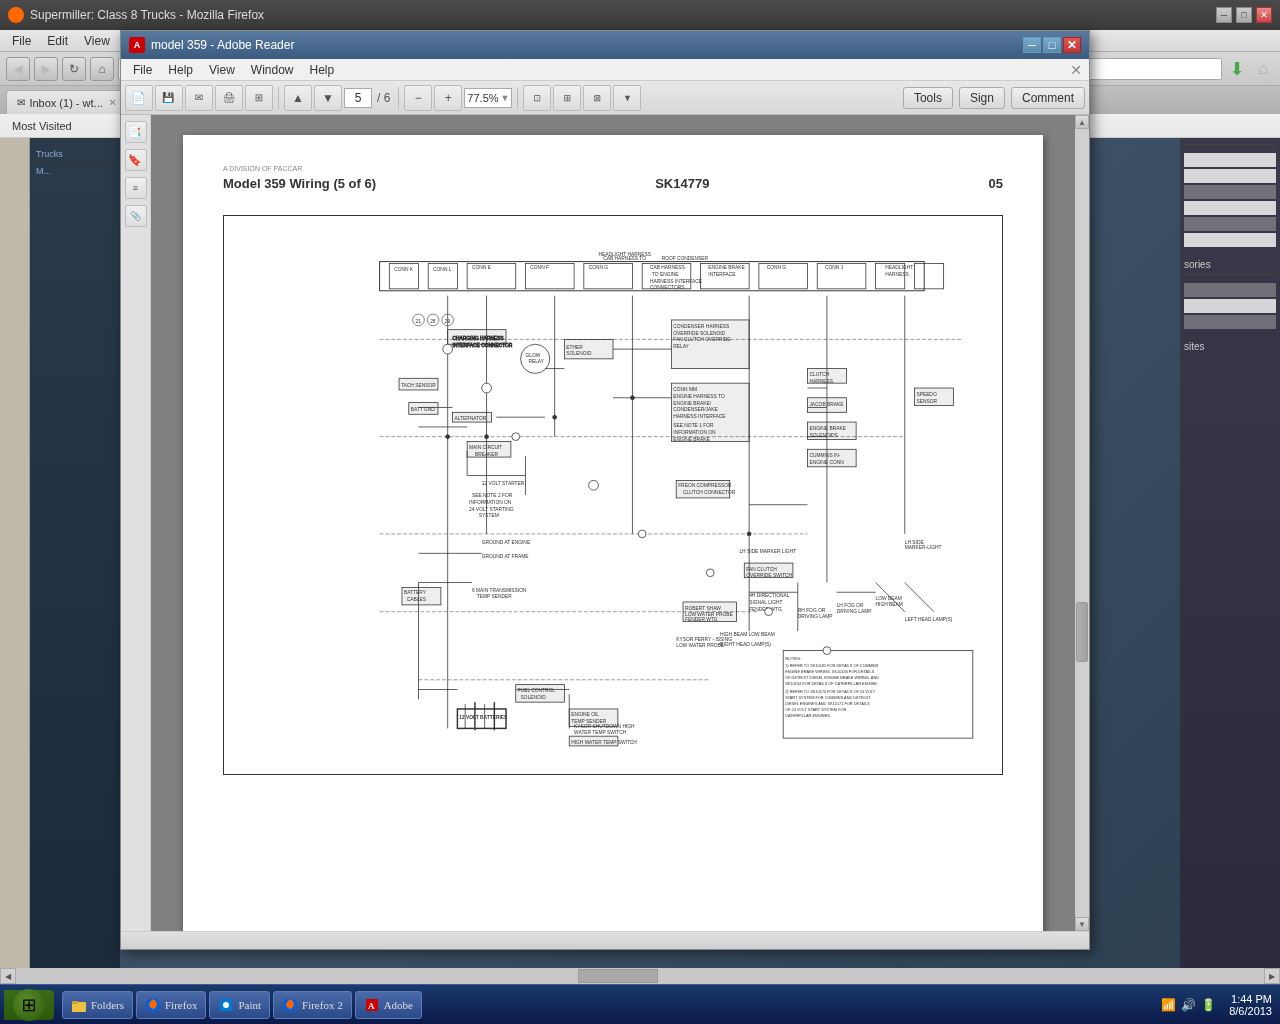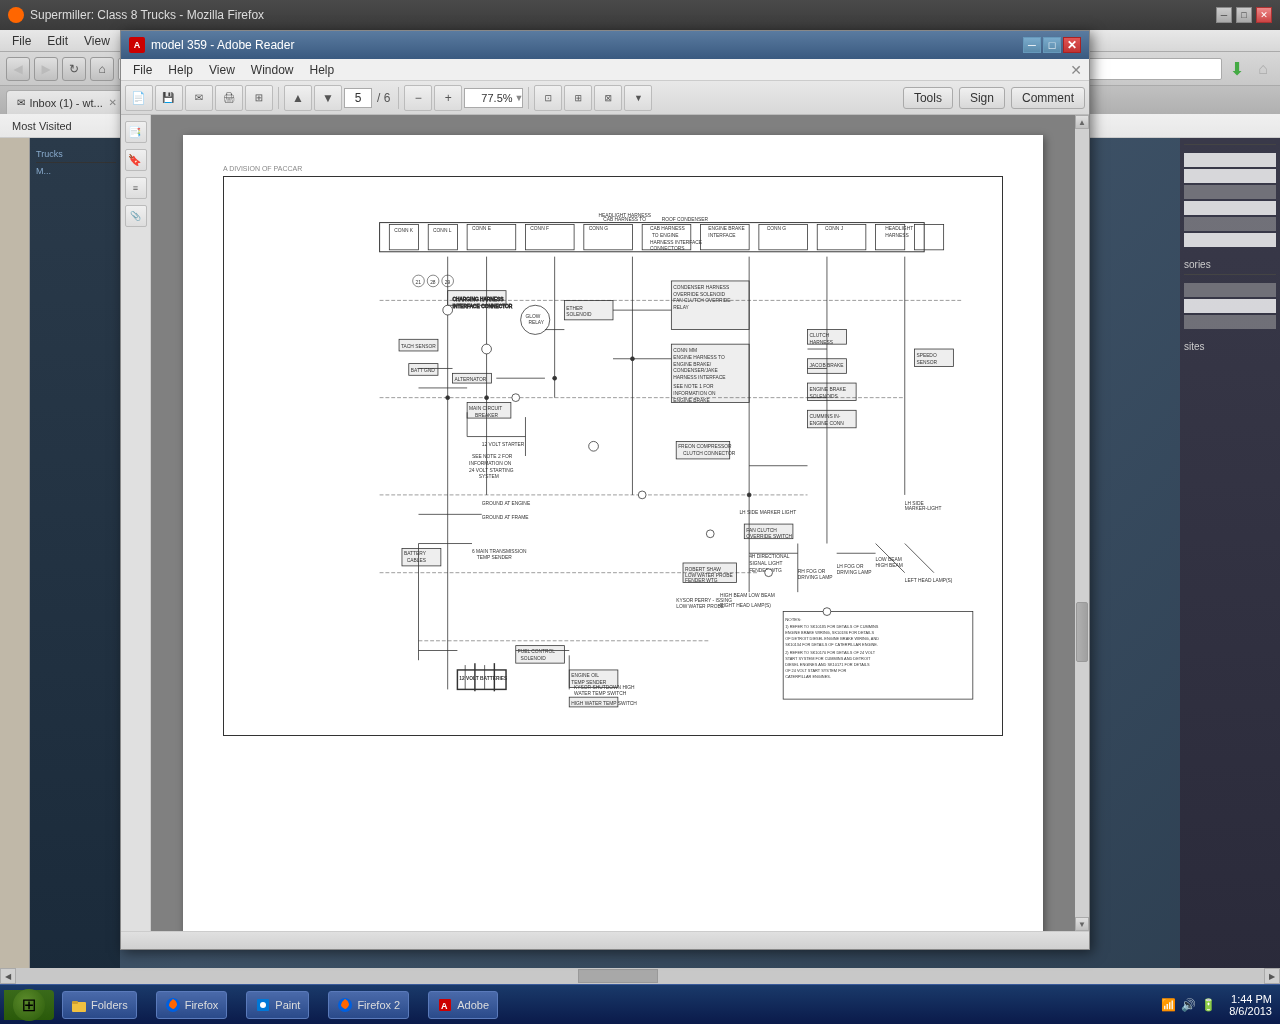--- a/index.html
+++ b/index.html
@@ -302,26 +302,26 @@
       text-align: center;
       font-size: 12px;
       color: #333;
     }
     .adobe-page-total {
       font-size: 12px;
       color: #555;
       padding: 0 3px;
     }
     .adobe-zoom-select {
-      width: 59px; height: 20px;
+      width: 48px; height: 20px;
       border: 1px solid #aaa;
       background: white;
       font-size: 11px;
       color: #333;
-      padding: 0 16px;
+      padding: 0 2px;
       display: flex; align-items: center;
     }
     .adobe-tools-right {
       margin-left: auto;
       display: flex; gap: 6px; align-items: center; justify-content: space-between;
     }
     .adobe-toolbar-btn {
       padding: 3px 10px;
       background: linear-gradient(to bottom, #f0f0f0, #d8d8d8);
       border: 1px solid #aaa;
@@ -511,24 +511,25 @@
     }
     .start-orb {
       width: 32px; height: 32px;
       background: radial-gradient(circle at 40% 35%, #5a8a2a, #2a5a0a);
       border-radius: 50%;
       display: flex; align-items: center; justify-content: center;
       font-size: 18px;
     }
     .taskbar-items {
       display: flex;
-      gap: 19px;
+      gap: 3px;
       align-items: flex-start;
       flex: 1;
       padding: 0 4px;
+      font-family: Liberation Serif, serif;
     }
     .taskbar-item {
       height: 28px;
       padding: 0 8px;
       background: linear-gradient(to bottom, #4a6aaa, #2a4a8a);
       border: 1px solid #5a7abb;
       border-radius: 3px;
       display: flex; align-items: center; gap: 4px;
       font-size: 11px;
       color: #ddd;
@@ -787,20 +788,25 @@
       <div class="panel-btn" title="Bookmarks">🔖</div>
       <div class="panel-btn" title="Layers" style="font-size:9px;">≡</div>
       <div class="panel-btn" title="Attachments" style="font-size:9px;">📎</div>
     </div>
 
     <div class="adobe-doc-area">
       <div class="adobe-page">
 
         <div class="doc-header-note" style="text-align:left; margin-bottom:4px;">A DIVISION OF PACCAR</div>
 
+        <div class="page-header">
+          <div class="page-title-text">Model 359 Wiring (5 of 6)</div>
+          <div class="page-code">SK14779</div>
+          <div class="page-number">05</div>
+        </div>
 
         <div class="wiring-diagram">
           <svg class="wiring-svg" viewBox="0 0 800 520" xmlns="http://www.w3.org/2000/svg">
 
             <rect width="800" height="520" fill="white"></rect>
 
             <g stroke="#333" stroke-width="0.8" fill="none">
 
               <rect x="160" y="20" width="560" height="30" fill="none" stroke="#333" stroke-width="1"></rect>
 

